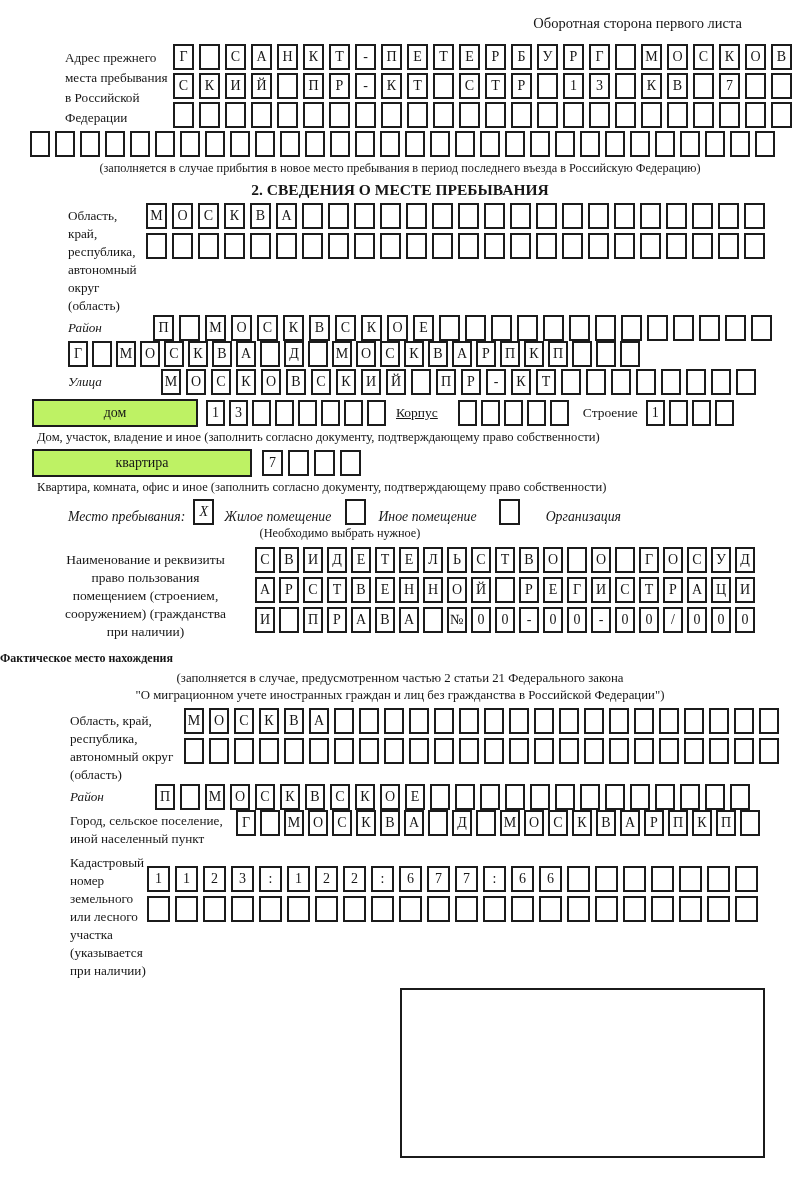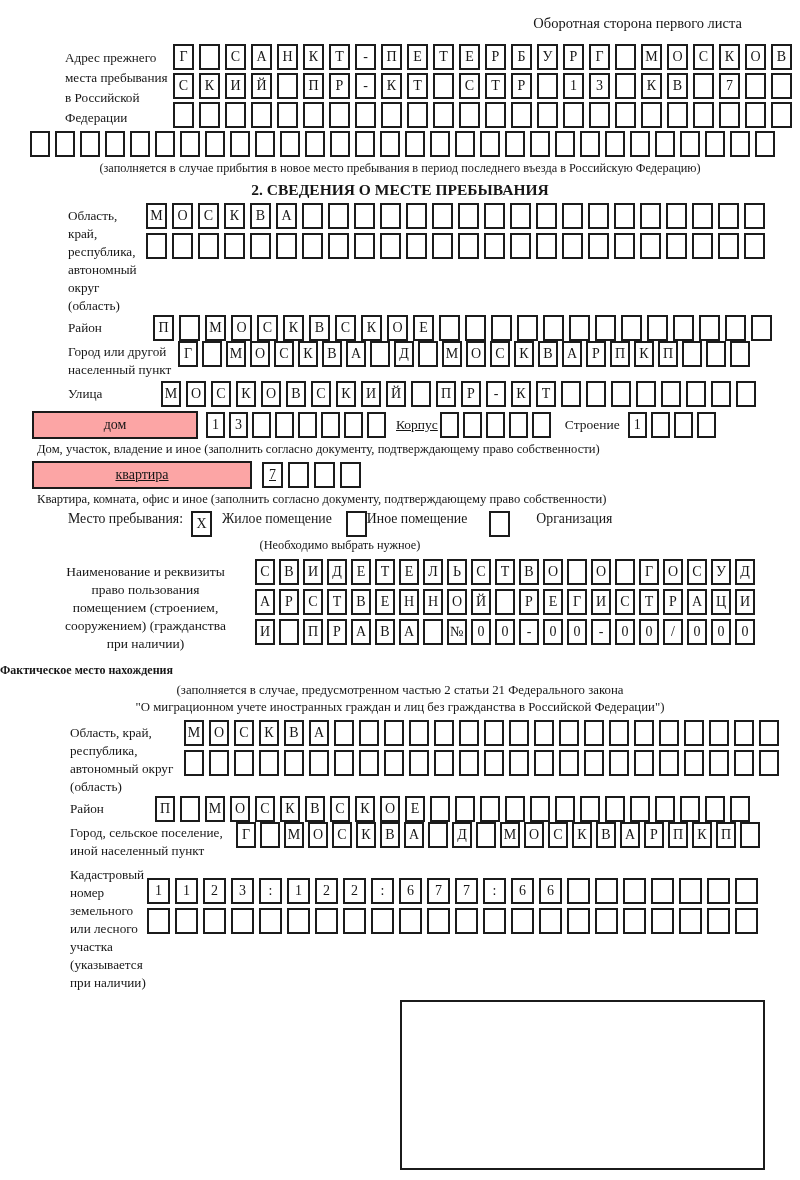--- a/index.html
+++ b/index.html
@@ -14,21 +14,21 @@
   }
   .page-header{
     padding:14px 58px 0 0;
     text-align:right;
     font-size:14.5px;
     line-height:18px;
   }
   
   .fr{display:flex;align-items:flex-start;}
   .lbl{font-size:13.2px;line-height:18px;padding-top:4px;flex-shrink:0;}
-  .lbl1{font-size:13.2px;line-height:26px;flex-shrink:0;}
+  .lbl1{font-size:13.2px;line-height:26px;flex-shrink:0;font-style:italic;}
   .grid{display:flex;flex-direction:column;gap:4px;}
   .cellrow{display:flex;}
   .cell{
     box-sizing:border-box;
     width:21px;height:26px;
     border:2px solid #1b1b1b;
     display:inline-flex;align-items:center;justify-content:center;
     font-size:14px;line-height:1;
     flex-shrink:0;
     background:#fff;
@@ -40,32 +40,32 @@
   .r23{gap:4px;} .r23 .cell{width:19px;}
 
   .note{font-size:12.3px;line-height:15px;text-align:center;}
   .h2{font-size:15.5px;font-weight:bold;text-align:center;margin-top:4px;line-height:19px;}
   .h3{font-size:12px;font-weight:bold;text-align:left;line-height:18px;}
 
   .wbox{
     box-sizing:border-box;
     border:2px solid #1b1b1b;height:28px;
     display:flex;align-items:center;justify-content:center;
-    font-size:14px;background:#fca5a5;flex-shrink:0;
+    font-size:14px;background:#bef264;flex-shrink:0;
   }
   .inline-lbl{font-size:13.5px;line-height:28px;white-space:nowrap;}
   .caption{font-size:12.6px;line-height:15px;margin-left:37px;margin-top:3px;}
 
   .checkbox{
     box-sizing:border-box;
     width:21px;height:26px;border:2px solid #1b1b1b;
     display:inline-flex;align-items:center;justify-content:center;
     font-size:14px;background:#fff;flex-shrink:0;
   }
-  .stay-row{display:flex;align-items:flex-start;margin:4px 0 0 68px;}
+  .stay-row{display:flex;align-items:flex-end;margin:4px 0 0 68px;font-style:italic;}
   .stay-lbl{font-size:13.8px;white-space:nowrap;}
   .opt-lbl{font-size:13.8px;white-space:nowrap;}
 
   .stamp-box{
     box-sizing:border-box;
     margin:8px 0 0 400px;
     width:365px;height:170px;
     border:2px solid #1b1b1b;
     background:#fff;
   }
@@ -288,24 +288,20 @@
         <span class="cell"></span>
         <span class="cell"></span>
         <span class="cell"></span>
         <span class="cell"></span>
         <span class="cell"></span>
         <span class="cell"></span>
       </div>
   </div>
 
   <div class="fr" style="margin:0 0 0 68px;">
-    <div class="lbl" style="width:110px;padding-top:2px;">
-      <div>Город или другой</div>
-      <div>населенный пункт</div>
-    </div>
     <div class="cellrow r24">
         <span class="cell">Г</span>
         <span class="cell"></span>
         <span class="cell">М</span>
         <span class="cell">О</span>
         <span class="cell">С</span>
         <span class="cell">К</span>
         <span class="cell">В</span>
         <span class="cell">А</span>
         <span class="cell"></span>
@@ -362,55 +358,55 @@
     <div class="cellrow r23" style="margin-left:8px;">
         <span class="cell">1</span>
         <span class="cell">3</span>
         <span class="cell"></span>
         <span class="cell"></span>
         <span class="cell"></span>
         <span class="cell"></span>
         <span class="cell"></span>
         <span class="cell"></span>
       </div>
-    <div class="inline-lbl" style="margin:0 2px 0 10px;text-decoration:underline;">Корпус</div>
+    <div class="inline-lbl" style="margin:0 20px 0 10px;text-decoration:underline;">Корпус</div>
     <div class="cellrow r23">
         <span class="cell"></span>
         <span class="cell"></span>
         <span class="cell"></span>
         <span class="cell"></span>
         <span class="cell"></span>
       </div>
     <div class="inline-lbl" style="margin:0 8px 0 14px;">Строение</div>
     <div class="cellrow r23">
         <span class="cell">1</span>
         <span class="cell"></span>
         <span class="cell"></span>
         <span class="cell"></span>
       </div>
   </div>
   <div class="caption">Дом, участок, владение и иное (заполнить согласно документу, подтверждающему право собственности)</div>
 
-  <div class="fr" style="margin:4px 0 0 32px;align-items:center;text-decoration:underline;">
+  <div class="fr" style="margin:4px 0 0 32px;align-items:center;">
     <div class="wbox" style="width:220px;">квартира</div>
     <div class="cellrow r26" style="margin-left:10px;">
         <span class="cell">7</span>
         <span class="cell"></span>
         <span class="cell"></span>
         <span class="cell"></span>
       </div>
   </div>
   <div class="caption">Квартира, комната, офис и иное (заполнить согласно документу, подтверждающему право собственности)</div>
 
   <div class="stay-row">
     <div class="stay-lbl">Место пребывания:</div>
     <div class="checkbox" style="margin-left:8px;">X</div>
     <div class="opt-lbl" style="margin-left:10px;">Жилое помещение</div>
     <div class="checkbox" style="margin-left:14px;"></div>
-    <div class="opt-lbl" style="">Иное помещение</div>
+    <div class="opt-lbl" style="margin-left:12px;">Иное помещение</div>
     <div class="checkbox" style="margin-left:22px;"></div>
     <div class="opt-lbl" style="margin-left:26px;">Организация</div>
   </div>
   <div class="note" style="margin-left:180px;width:320px;margin-top:1px;">(Необходимо выбрать нужное)</div>
 
   <div class="fr" style="margin:6px 0 0 36px;text-align:center;">
     <div class="lbl" style="width:219px;line-height:18px;font-size:13.5px;">
       <div>Наименование и реквизиты</div>
       <div>право пользования</div>
       <div>помещением (строением,</div>

